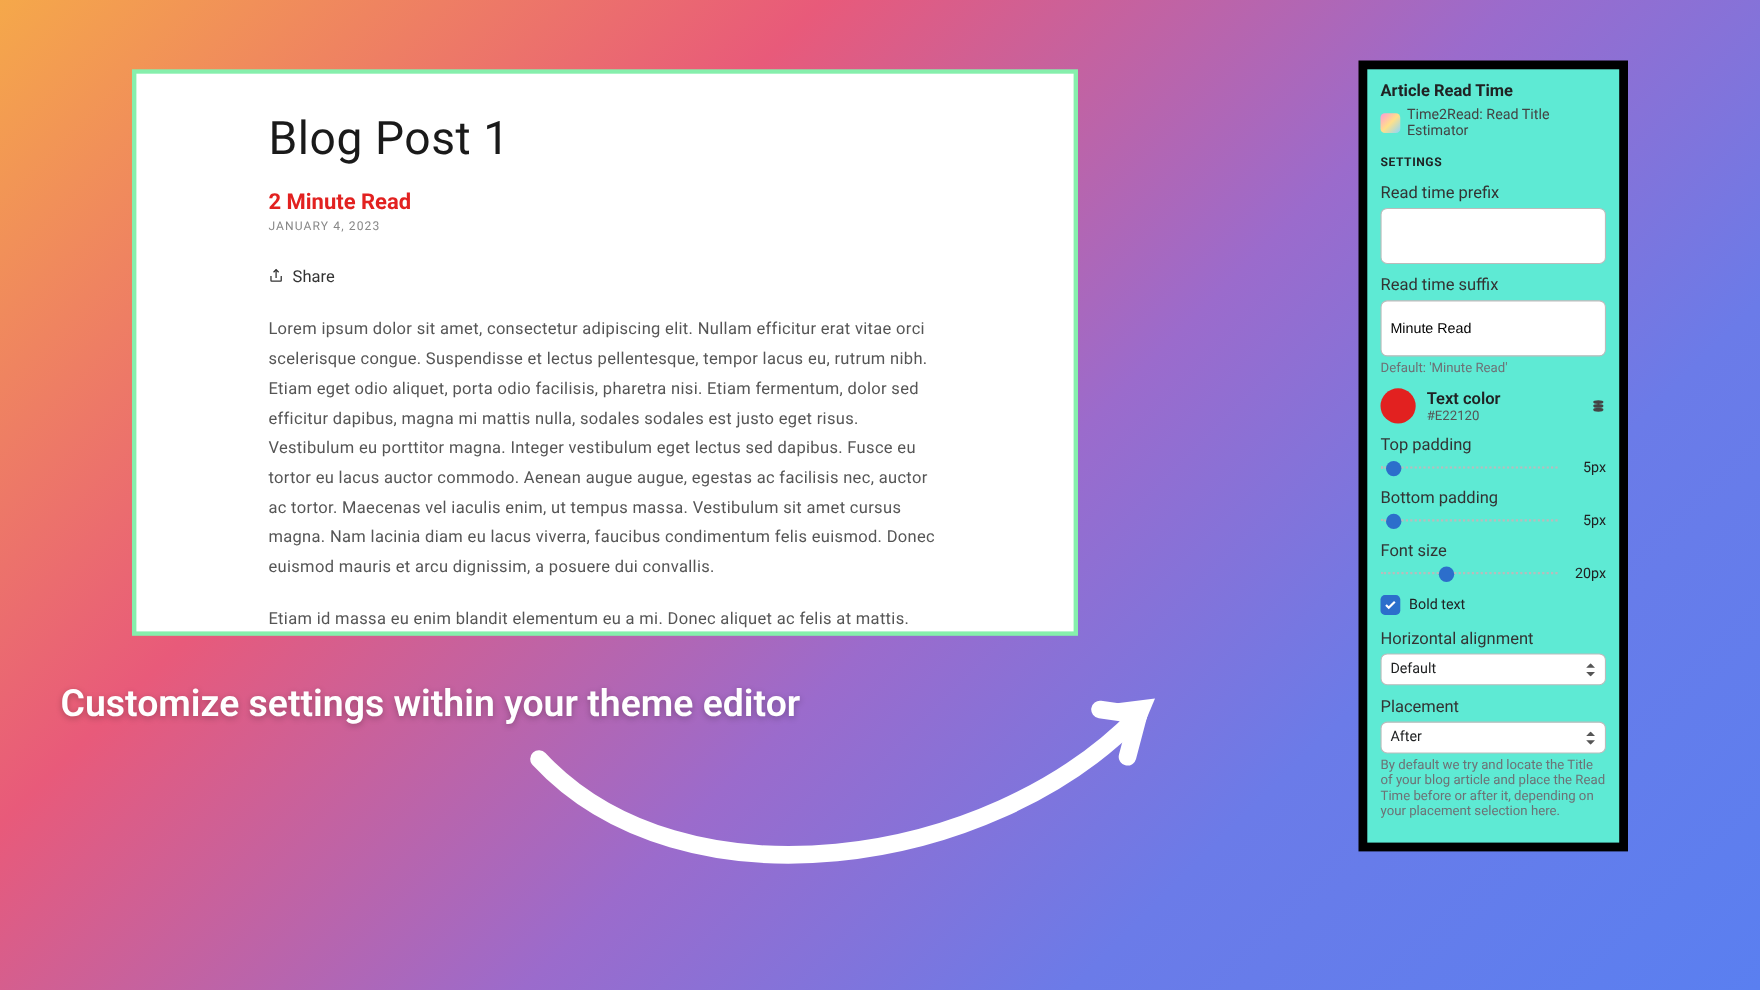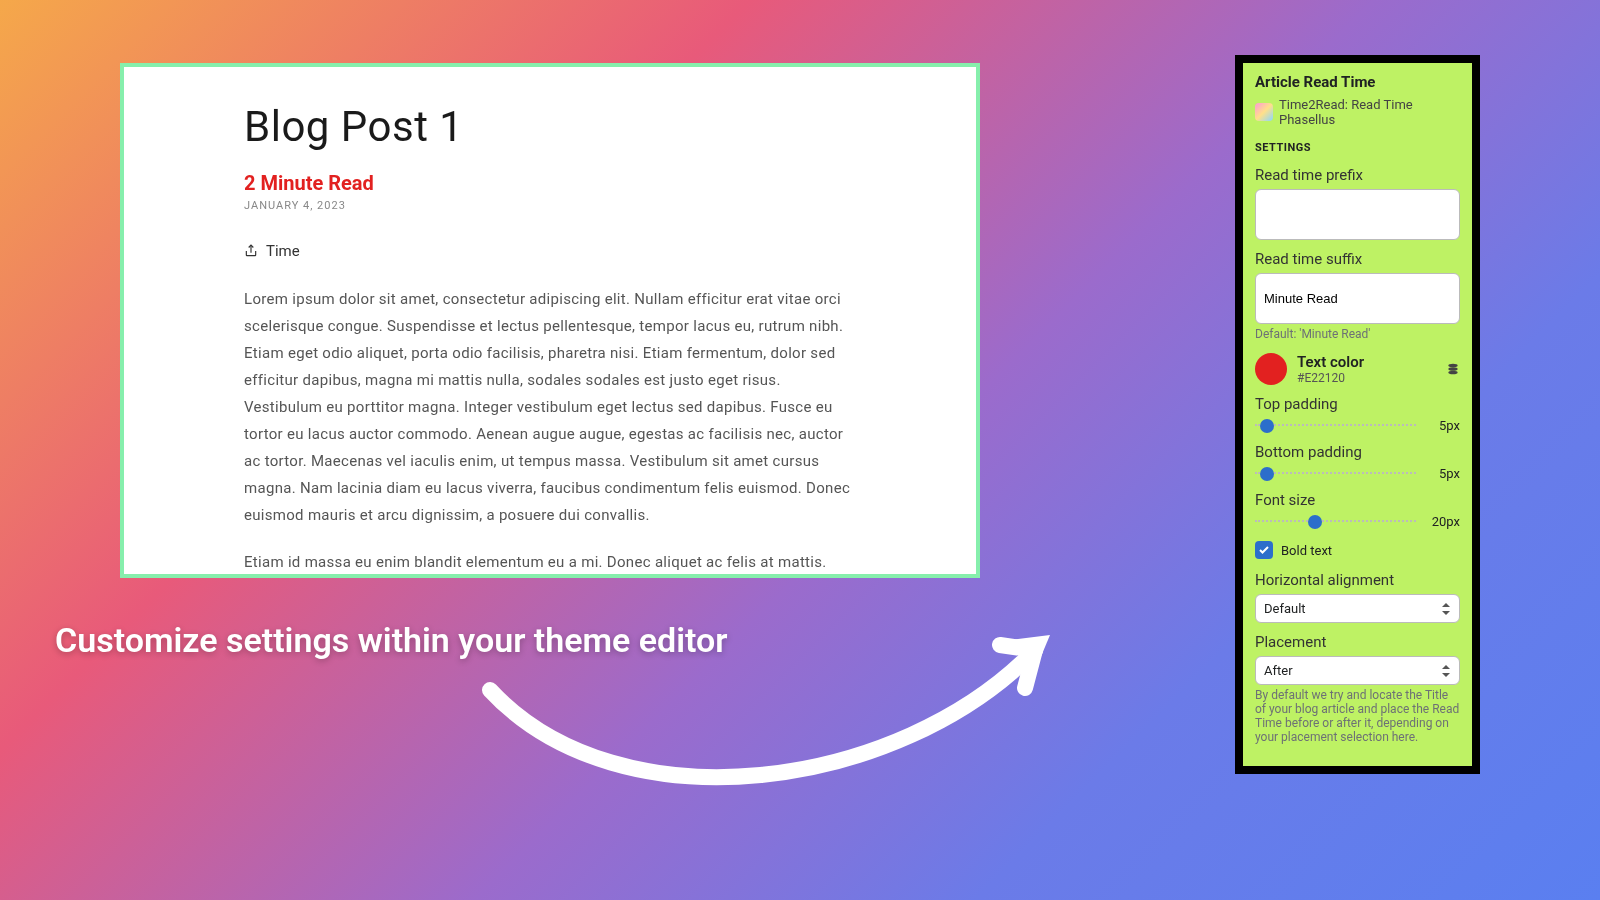--- a/index.html
+++ b/index.html
@@ -64,21 +64,21 @@
 }
 .settings-frame {
   position: absolute;
   right: 120px;
   top: 55px;
   width: 245px;
   background: #000;
   padding: 8px;
 }
 .settings-inner {
-  background: #bef264;
+  background: #5eead4;
   padding: 10px 12px 12px 12px;
   font-size: 13px;
   color: #202223;
 }
 .panel-title {
   font-weight: 700;
   font-size: 15px;
   margin-bottom: 6px;
 }
 .app-row {
@@ -179,35 +179,35 @@
   <div class="blog-inner">
     <h1 class="blog-title">Blog Post 1</h1>
     <div class="read-time">2 Minute Read</div>
     <div class="blog-date">JANUARY 4, 2023</div>
     <div class="share-row">
       <svg width="14" height="14" viewBox="0 0 24 24" fill="none" stroke="#333" stroke-width="2">
           <path d="M4 12v7a1 1 0 001 1h14a1 1 0 001-1v-7"></path>
           <path d="M16 6l-4-4-4 4"></path>
           <path d="M12 2v13"></path>
         </svg>
-      <span>Time</span>
+      <span>Share</span>
     </div>
     <div class="blog-body">
       <p>Lorem ipsum dolor sit amet, consectetur adipiscing elit. Nullam efficitur erat vitae orci scelerisque congue. Suspendisse et lectus pellentesque, tempor lacus eu, rutrum nibh. Etiam eget odio aliquet, porta odio facilisis, pharetra nisi. Etiam fermentum, dolor sed efficitur dapibus, magna mi mattis nulla, sodales sodales est justo eget risus. Vestibulum eu porttitor magna. Integer vestibulum eget lectus sed dapibus. Fusce eu tortor eu lacus auctor commodo. Aenean augue augue, egestas ac facilisis nec, auctor ac tortor. Maecenas vel iaculis enim, ut tempus massa. Vestibulum sit amet cursus magna. Nam lacinia diam eu lacus viverra, faucibus condimentum felis euismod. Donec euismod mauris et arcu dignissim, a posuere dui convallis.</p>
       <p>Etiam id massa eu enim blandit elementum eu a mi. Donec aliquet ac felis at mattis. Fusce blandit eget elit sit amet ullamcorper. Aliquam et porttitor justo. Donec eu dictum risus. Phasellus luctus nisl fringilla ultrices dictum. Nunc rhoncus magna id erat fringilla venenatis. Praesent quis ligula dictum massa tristique gravida quis dignissim eros. Fusce dictum arcu eu lacus tristique rhoncus. Nunc lacus</p>
     </div>
   </div>
 </div>
 
 <div class="settings-frame">
   <div class="settings-inner">
     <div class="panel-title">Article Read Time</div>
     <div class="app-row">
       <div class="app-badge"></div>
-      <div class="app-name">Time2Read: Read Time Phasellus</div>
+      <div class="app-name">Time2Read: Read Title Estimator</div>
     </div>
     <div class="section-label">SETTINGS</div>
 
     <div class="field">
       <div class="field-label">Read time prefix</div>
       <input class="text-input" value="" style="">
     </div>
 
     <div class="field">
       <div class="field-label">Read time suffix</div>

